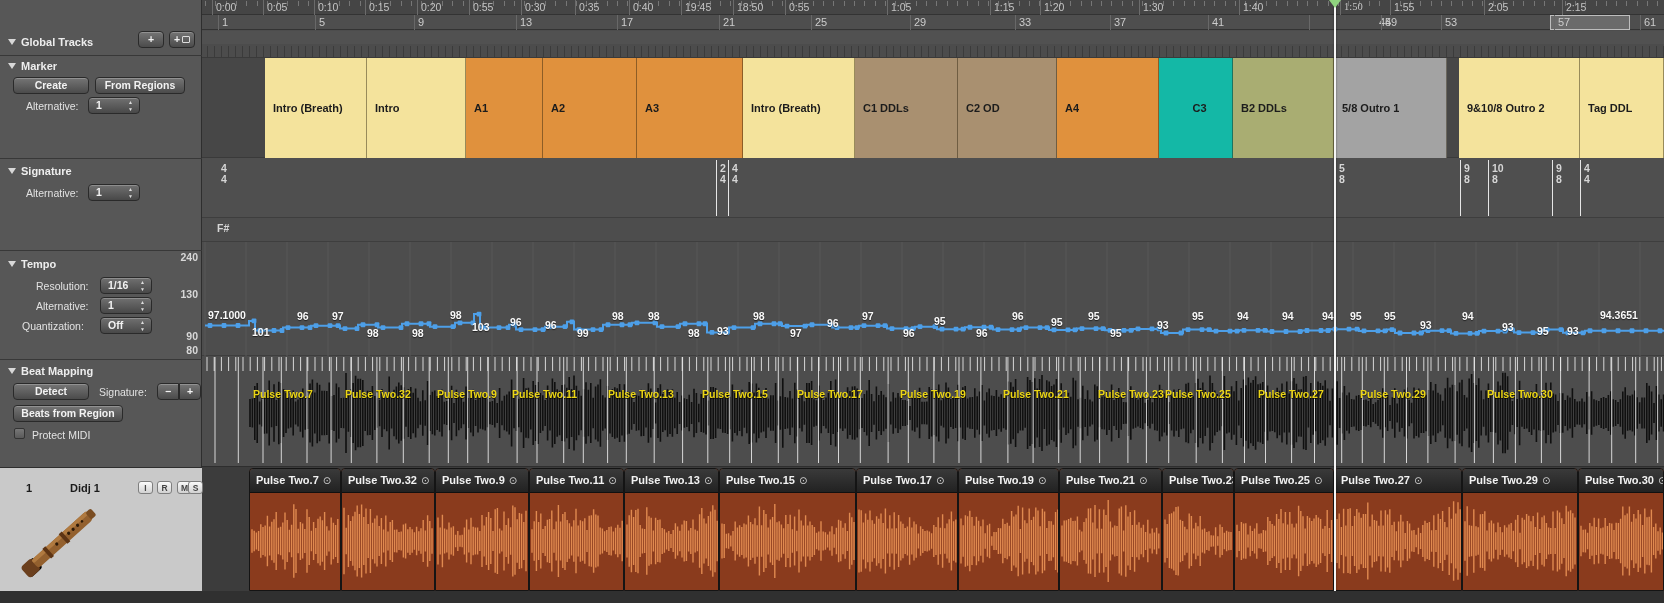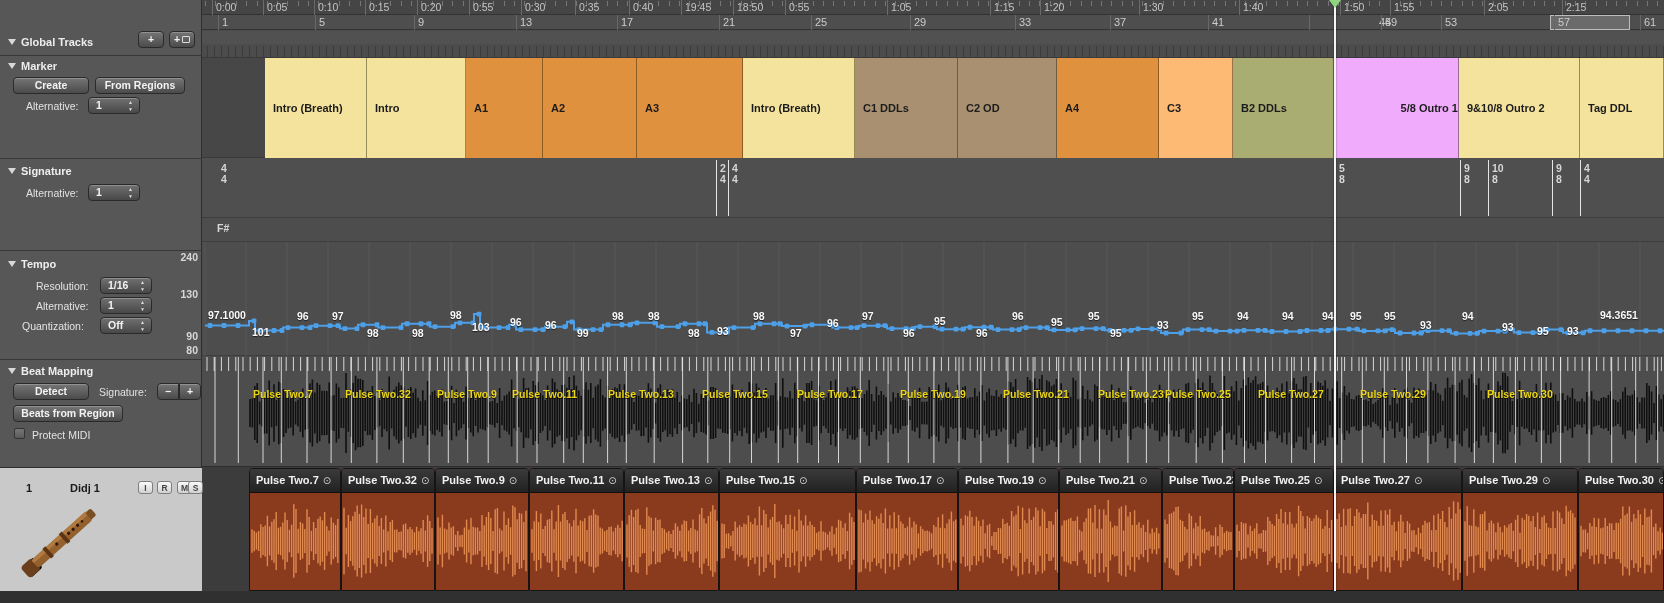--- a/index.html
+++ b/index.html
@@ -235,21 +235,21 @@
       <div class="time-label" style="left: 891px;">1:05</div>
       <div class="tick-tlbl" style="left: 990px;"></div>
       <div class="time-label" style="left: 994px;">1:15</div>
       <div class="tick-tlbl" style="left: 1040px;"></div>
       <div class="time-label" style="left: 1044px;">1:20</div>
       <div class="tick-tlbl" style="left: 1139px;"></div>
       <div class="time-label" style="left: 1143px;">1:30</div>
       <div class="tick-tlbl" style="left: 1239px;"></div>
       <div class="time-label" style="left: 1243px;">1:40</div>
       <div class="tick-tlbl" style="left: 1340px;"></div>
-      <div class="time-label" style="left: 1344px;">1:50</div>
+      <div class="time-label" style="left: 1344px; font-family: Liberation Serif, serif;">1:50</div>
       <div class="tick-tlbl" style="left: 1390px;"></div>
       <div class="time-label" style="left: 1394px;">1:55</div>
       <div class="tick-tlbl" style="left: 1484px;"></div>
       <div class="time-label" style="left: 1488px;">2:05</div>
       <div class="tick-tlbl" style="left: 1562px;"></div>
       <div class="time-label" style="left: 1566px;">2:15</div>
       <div class="tick-blbl" style="left: 218px;"></div>
       <div class="bar-label" style="left: 222px;">1</div>
       <div class="tick-blbl" style="left: 315px;"></div>
       <div class="bar-label" style="left: 319px;">5</div>
@@ -510,27 +510,27 @@
       </div>
       <div class="marker-region" style="left: 855px; width: 103px; background: rgb(169, 144, 112);">
         <span>C1 DDLs</span>
       </div>
       <div class="marker-region" style="left: 958px; width: 99px; background: rgb(169, 144, 112);">
         <span>C2 OD</span>
       </div>
       <div class="marker-region" style="left: 1057px; width: 102px; background: rgb(224, 145, 61);">
         <span>A4</span>
       </div>
-      <div class="marker-region" style="left: 1159px; width: 74px; background: #fdba74;">
+      <div class="marker-region" style="left: 1159px; width: 74px; background: #14b8a6; justify-content: center;">
         <span>C3</span>
       </div>
       <div class="marker-region" style="left: 1233px; width: 101px; background: rgb(169, 173, 114);">
         <span>B2 DDLs</span>
       </div>
-      <div class="marker-region" style="left: 1334px; width: 125px; background: #f0abfc; justify-content: flex-end;">
+      <div class="marker-region" style="left: 1334px; width: 113px; background: #a3a3a3;">
         <span>5/8 Outro 1</span>
       </div>
       <div class="marker-region" style="left: 1459px; width: 121px; background: rgb(244, 227, 156);">
         <span>9&amp;10/8 Outro 2</span>
       </div>
       <div class="marker-region" style="left: 1580px; width: 84px; background: rgb(244, 227, 156);">
         <span>Tag DDL</span>
       </div>
       <div class="sig-num" style="left: 221px; top: 163px; white-space: pre-line;">4
 4</div>

